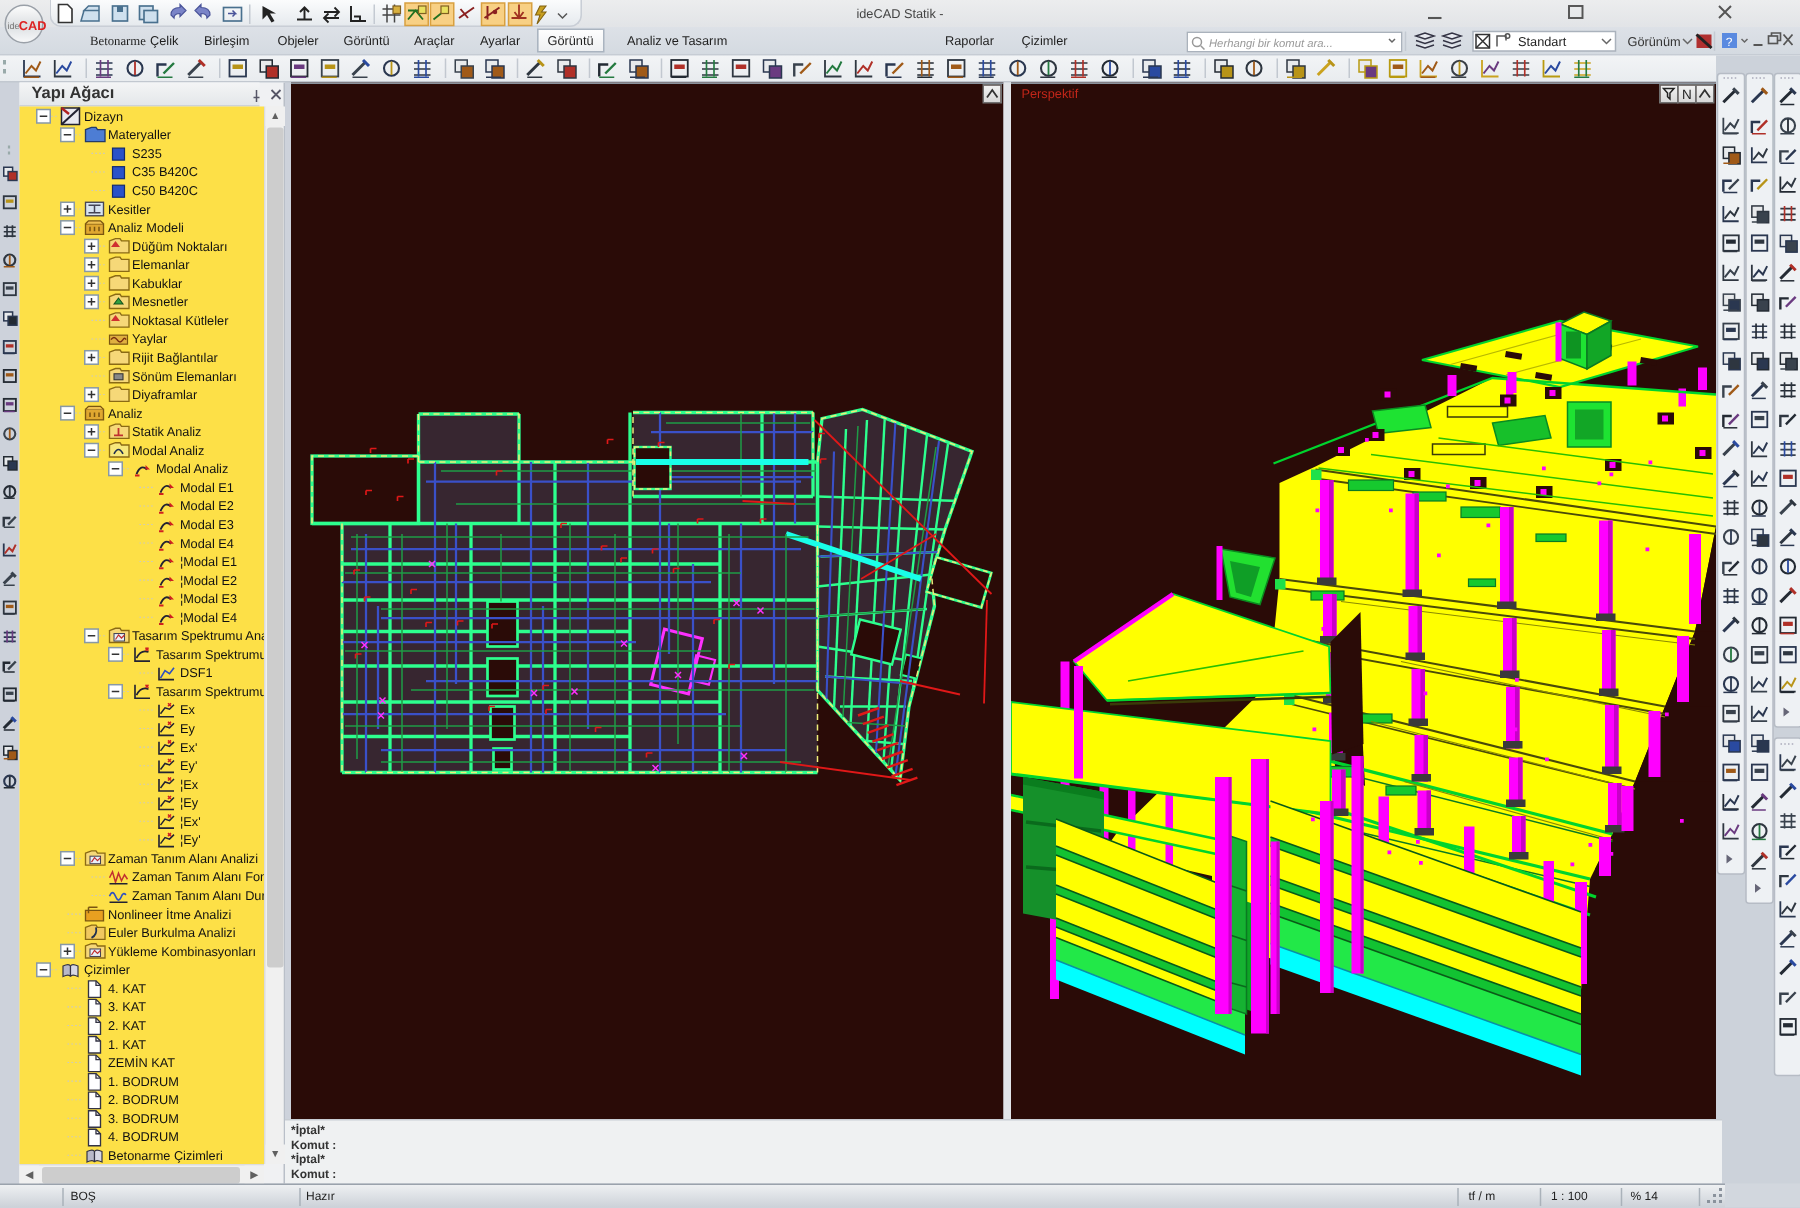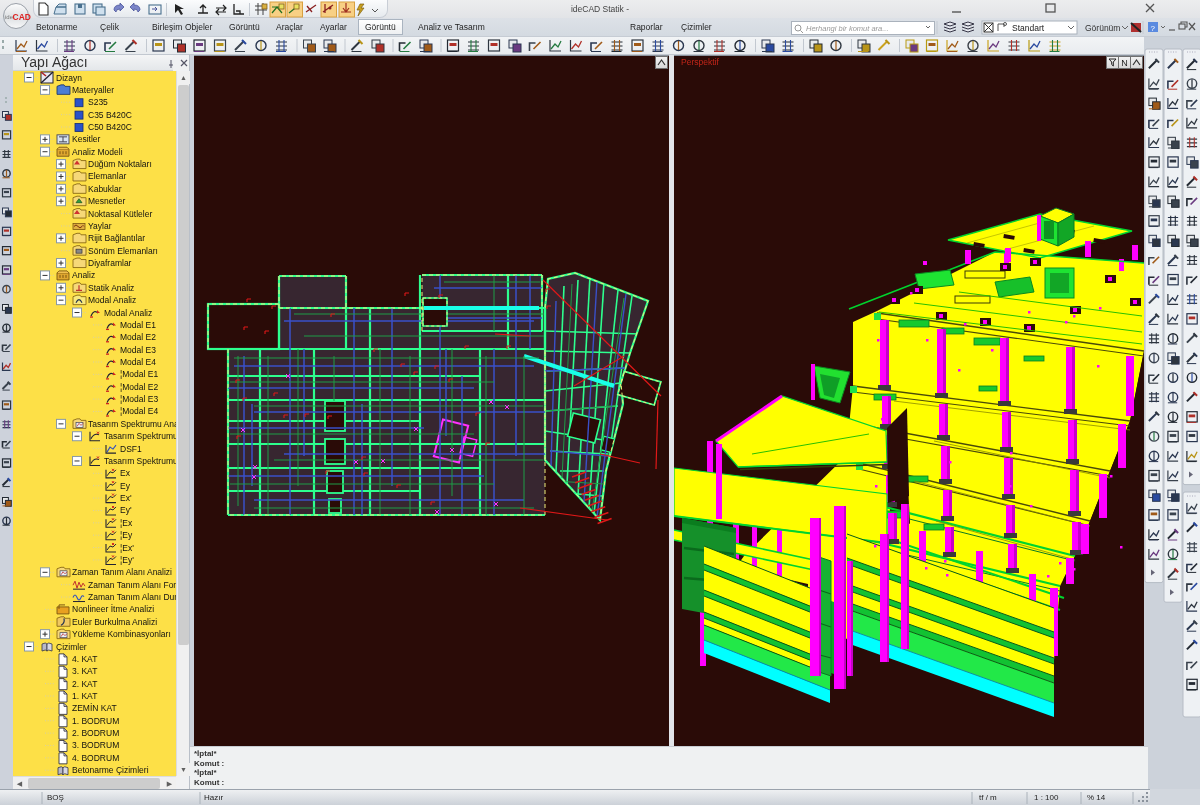--- a/index.html
+++ b/index.html
@@ -5,21 +5,21 @@
 html,body{width:1200px;height:805px;overflow:hidden;font-family:"Liberation Sans",sans-serif;}
 body{position:relative;background:#cdd2db;}
 .abs{position:absolute;}
 #titlebar{left:0;top:0;width:1200px;height:18px;background:linear-gradient(#ecedee,#e2e4e7);}
 #qat{left:33px;top:0;width:355px;height:18px;background:linear-gradient(#fbfcfd,#e6eaee);border:1px solid #c9ced6;border-top:none;border-radius:0 0 8px 8px;}
 #title-text{left:520px;top:4px;width:160px;font-size:8.5px;color:#444;text-align:center;}
 #menubar{left:0;top:18px;width:1200px;height:19px;background:linear-gradient(#dde1e7,#d4dae1);border-bottom:1px solid #c6ccd4;}
 .menu{position:absolute;top:3px;height:13px;line-height:13px;font-size:8.5px;color:#1e1e1e;}
 #toolbar1{left:0;top:37px;width:1200px;height:18px;background:linear-gradient(#f2f4f6,#e9ecef);border-bottom:1px solid #c2c8d0;}
 #treepanel{left:13px;top:55px;width:177px;height:734px;background:#f0f1f3;border-right:1px solid #b9bfc8;}
-#treehead{position:absolute;left:0;top:0;width:160px;height:16px;background:linear-gradient(#f4f5f6,#e4e7ea);border-bottom:1px solid #cdd2d8;font-size:14px;color:#333;padding-left:8px;line-height:15px;}
+#treehead{position:absolute;left:0;top:0;width:160px;height:16px;background:linear-gradient(#f4f5f6,#e4e7ea);border-bottom:1px solid #cdd2d8;font-size:11px;color:#333;padding-left:8px;line-height:15px;font-weight:bold;}
 #treebody{position:absolute;left:0;top:16px;width:163px;height:705px;background:#fde047;overflow:hidden;}
 #vscroll{position:absolute;right:0;top:16px;width:13px;height:705px;background:#f0f0f0;border-left:1px solid #dcdcdc;}
 #hscroll{position:absolute;left:0;bottom:0;width:163px;height:13px;background:#f0f0f0;border-top:1px solid #dcdcdc;}
 .sbtn{position:absolute;width:13px;height:13px;background:#f0f0f0;color:#606060;font-size:7px;text-align:center;line-height:13px;}
 .sthumb{position:absolute;background:#cdcdcd;border-radius:2px;}
 #view2d{left:194px;top:55px;width:475px;height:691px;background:#2a0b07;border-top:1px solid #8a929c;}
 #vsplit{left:669px;top:55px;width:5px;height:691px;background:#e2e5e9;}
 #view3d{left:674px;top:55px;width:470px;height:691px;background:#2a0b07;border-top:1px solid #8a929c;}
 #cmdarea{left:190px;top:746px;width:958px;height:43px;background:#eff1f2;border-top:1px solid #c8cdd3;font-size:8px;font-weight:bold;color:#333;line-height:9.5px;padding:2px 0 0 4px;}
 #statusbar{left:0;top:789px;width:1150px;height:16px;background:linear-gradient(#eef0f2,#ccd1d8);border-top:1px solid #9aa2ac;font-size:8px;color:#222;padding-left:40px;}
@@ -77,23 +77,23 @@
 <text x="4" y="17" font-size="6" fill="#777" font-family="Liberation Sans">ide</text>
 <text x="11.5" y="18" font-size="8.5" font-weight="bold" fill="#d22" font-family="Liberation Sans">CAD</text>
 </svg>
 <div id="title-text" class="abs">ideCAD Statik -</div>
 <svg class="abs" style="left:940px;top:0" width="230" height="18">
 <path d="M12 12 h9" stroke="#555" stroke-width="1.4"></path>
 <rect x="106" y="4" width="9" height="8" fill="none" stroke="#555" stroke-width="1.3"></rect>
 <path d="M206 4 l8 8 m0 -8 l-8 8" stroke="#555" stroke-width="1.3"></path>
 </svg>
 <div id="menubar" class="abs">
-    <div class="menu" style="left:36px;">Betonarme</div>
+    <div class="menu" style="left:60px;font-family:Liberation Serif, serif;">Betonarme</div>
     <div class="menu" style="left:100px;">Çelik</div>
-    <div class="menu" style="left:152px;">Birleşim</div>
+    <div class="menu" style="left:136px;">Birleşim</div>
     <div class="menu" style="left:185px;">Objeler</div>
     <div class="menu" style="left:229px;">Görüntü</div>
     <div class="menu" style="left:276px;">Araçlar</div>
     <div class="menu" style="left:320px;">Ayarlar</div>
     <div class="menu" style="left:358px;padding:0 6px;background:linear-gradient(#fefefe,#eef0f2);border:1px solid #aab4c0;height:16px;line-height:15px;top:1px;">Görüntü</div>
     <div class="menu" style="left:418px;">Analiz ve Tasarım</div>
     <div class="menu" style="left:512px;margin-top:48px;">Analiz ve Tasarım Görüntüleme</div>
     <div class="menu" style="left:630px;">Raporlar</div>
     <div class="menu" style="left:681px;">Çizimler</div>
   </div>

